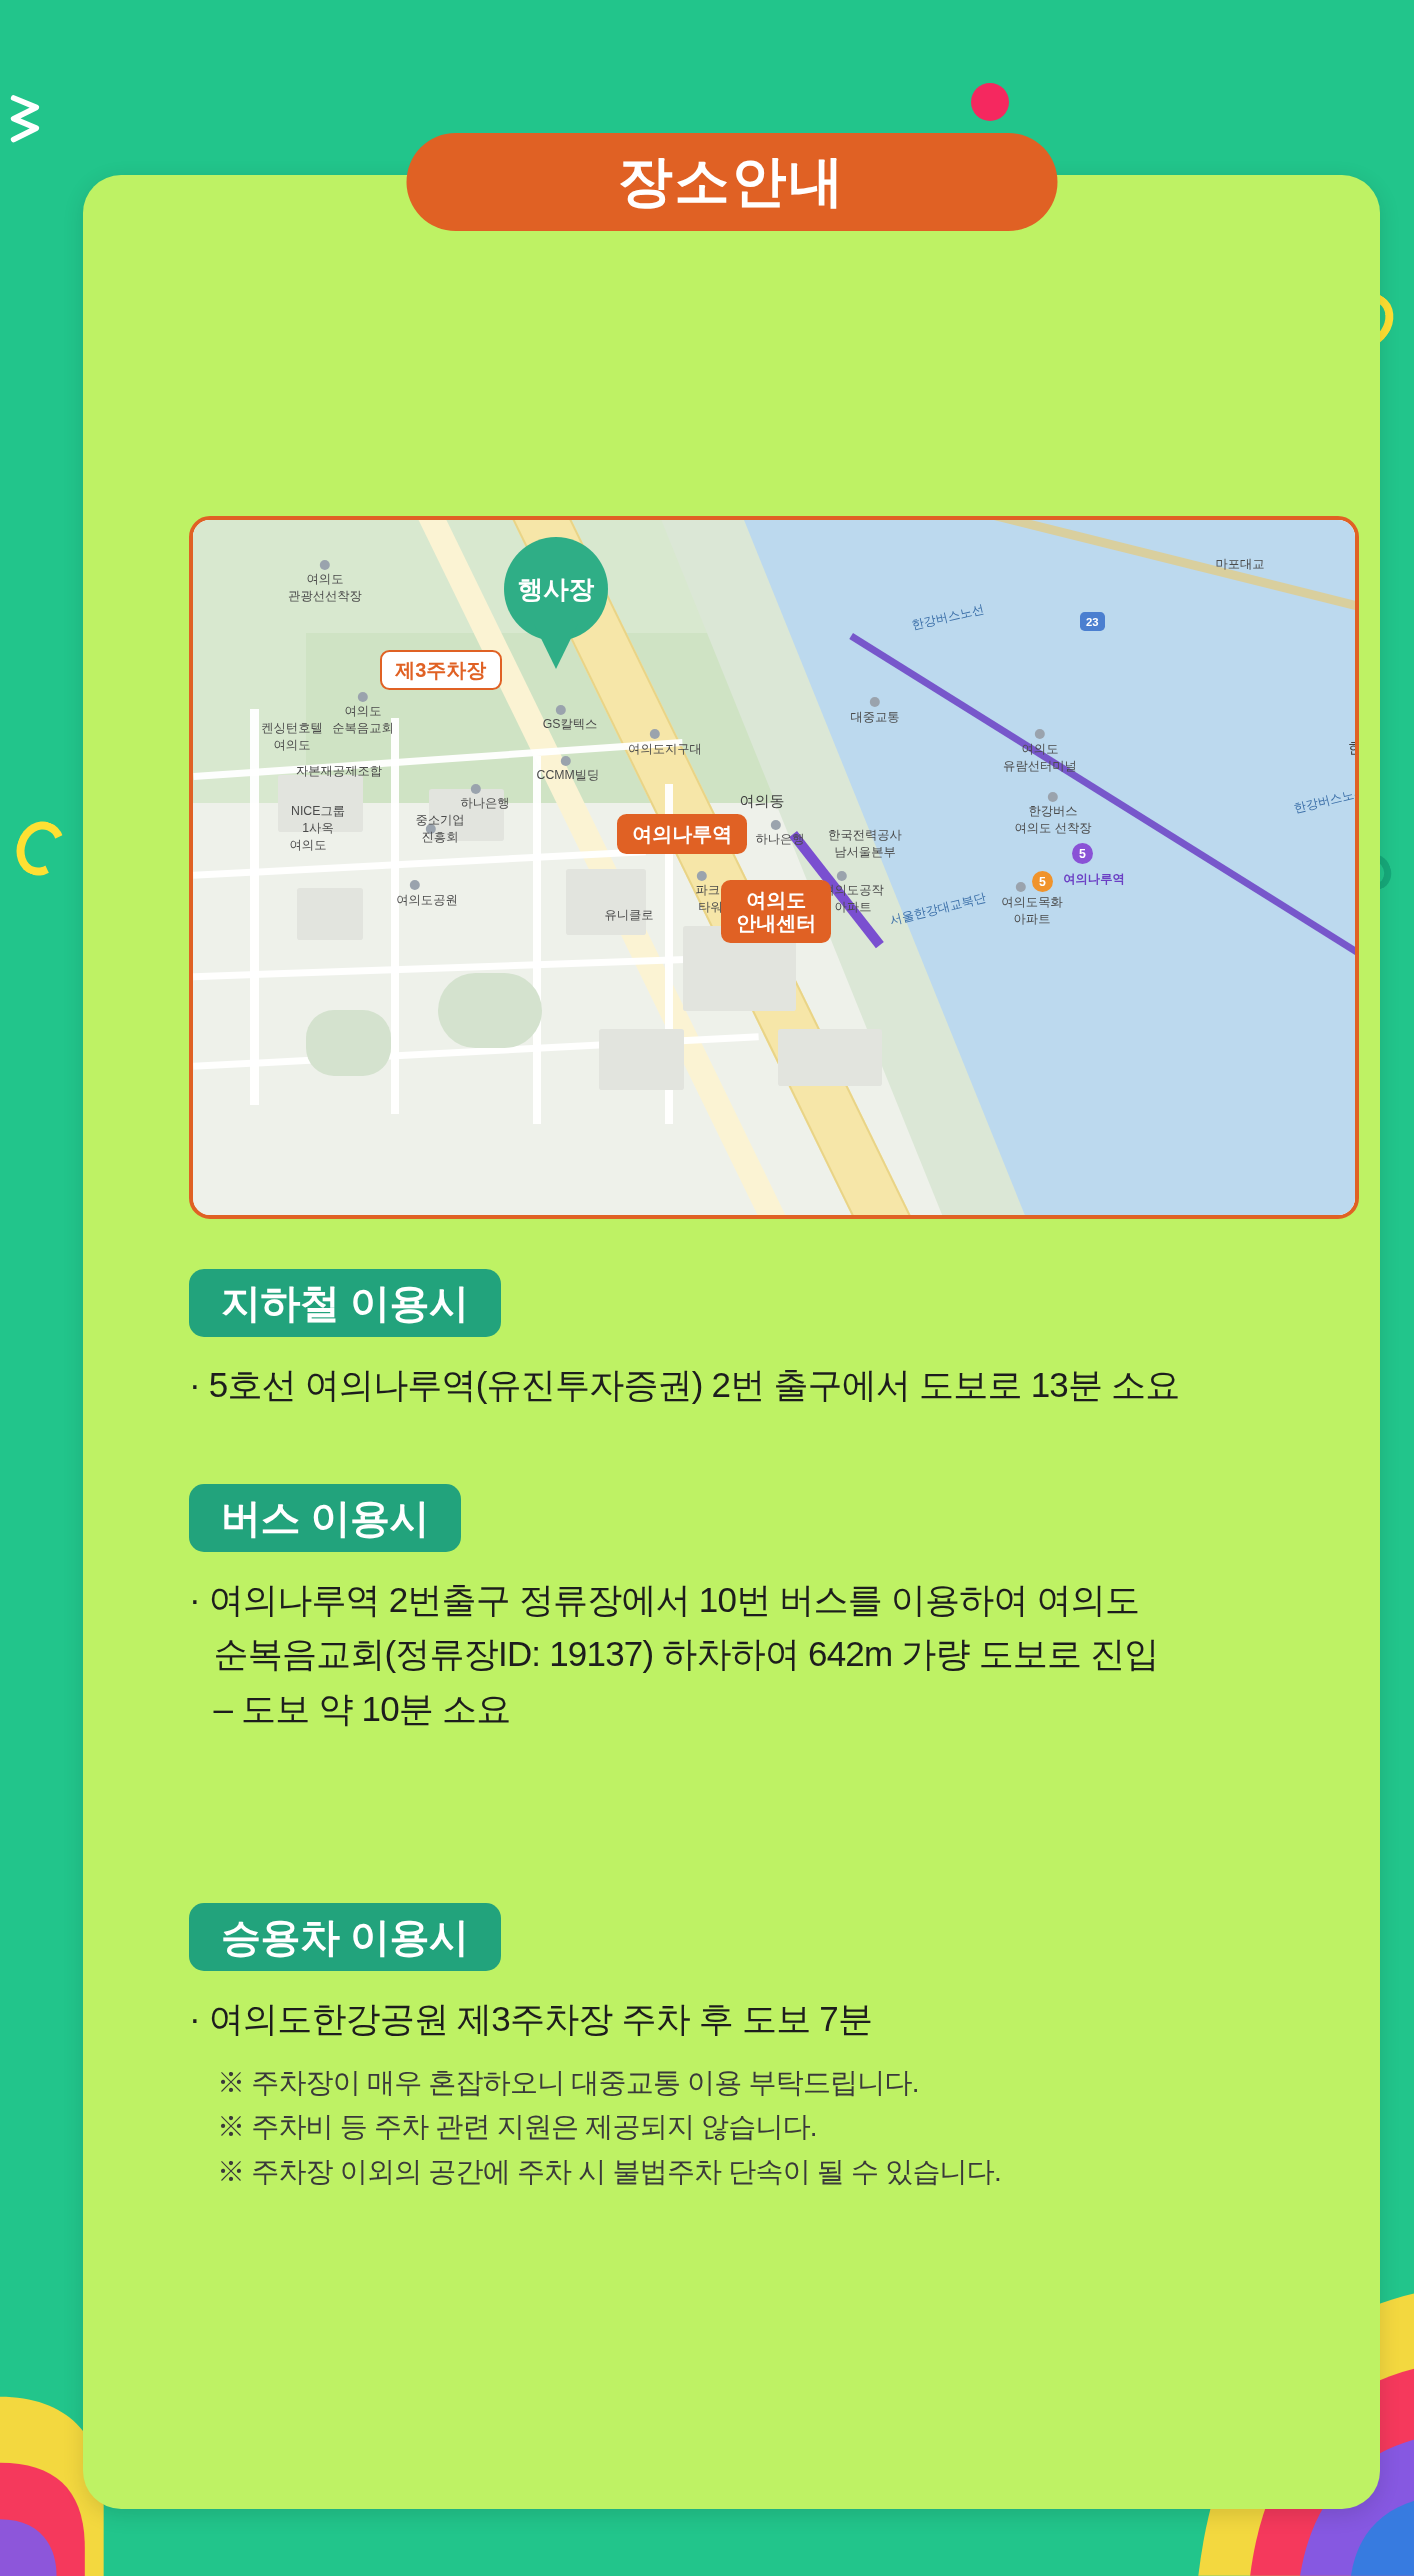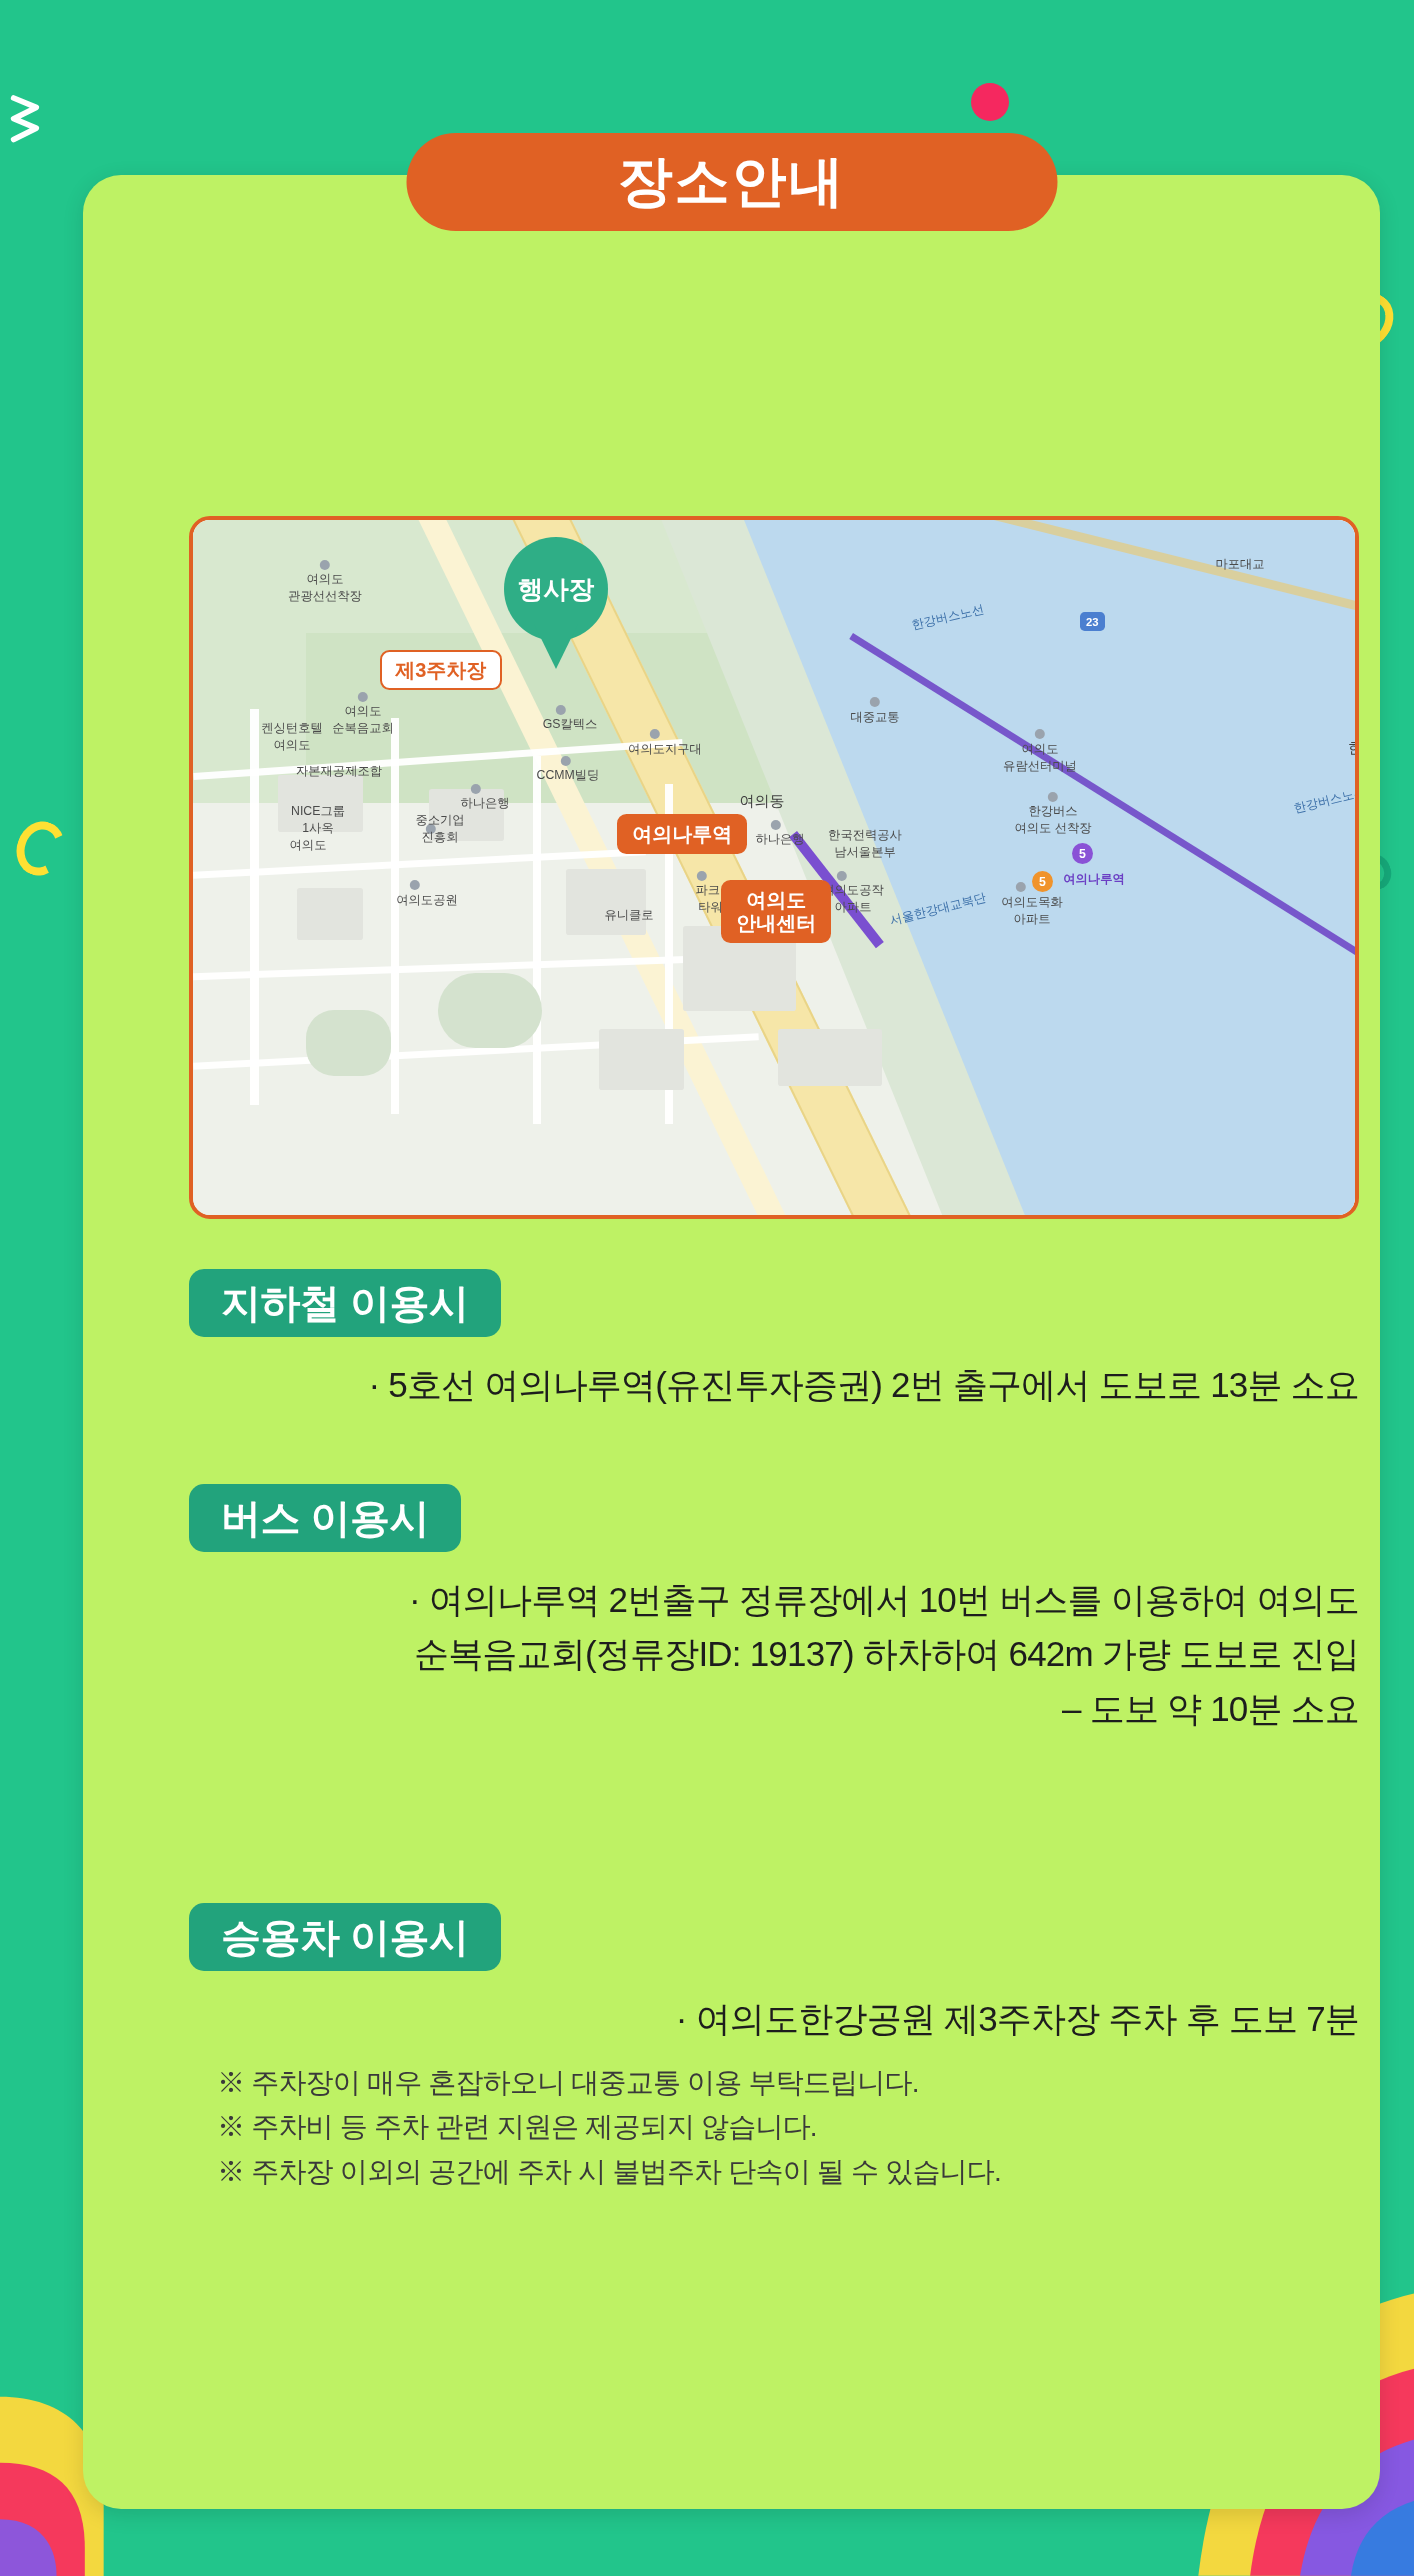--- a/index.html
+++ b/index.html
@@ -199,21 +199,21 @@
   .sec-pill {
     display: inline-flex; align-items: center; justify-content: center;
     height: 68px; padding: 0 32px;
     background: #22a37c; border-radius: 15px;
     color: #fff; font-size: 40px; font-weight: 700;
     letter-spacing: -0.5px;
   }
   .sec-body { margin-top: 21px; }
   .sec-line {
     font-size: 35px; color: #1d1d1d; line-height: 1.55;
-    letter-spacing: -0.8px; font-weight: 500; text-align: right;
+    letter-spacing: -0.8px; font-weight: 500;
   }
   .sec-line.indent { padding-left: 24.5px; }
   .note {
     font-size: 28px; color: #3a3a3a; line-height: 1.58;
     letter-spacing: -0.8px; padding-left: 28px; font-weight: 500;
   }
 </style>
 </head>
 <body>
 

